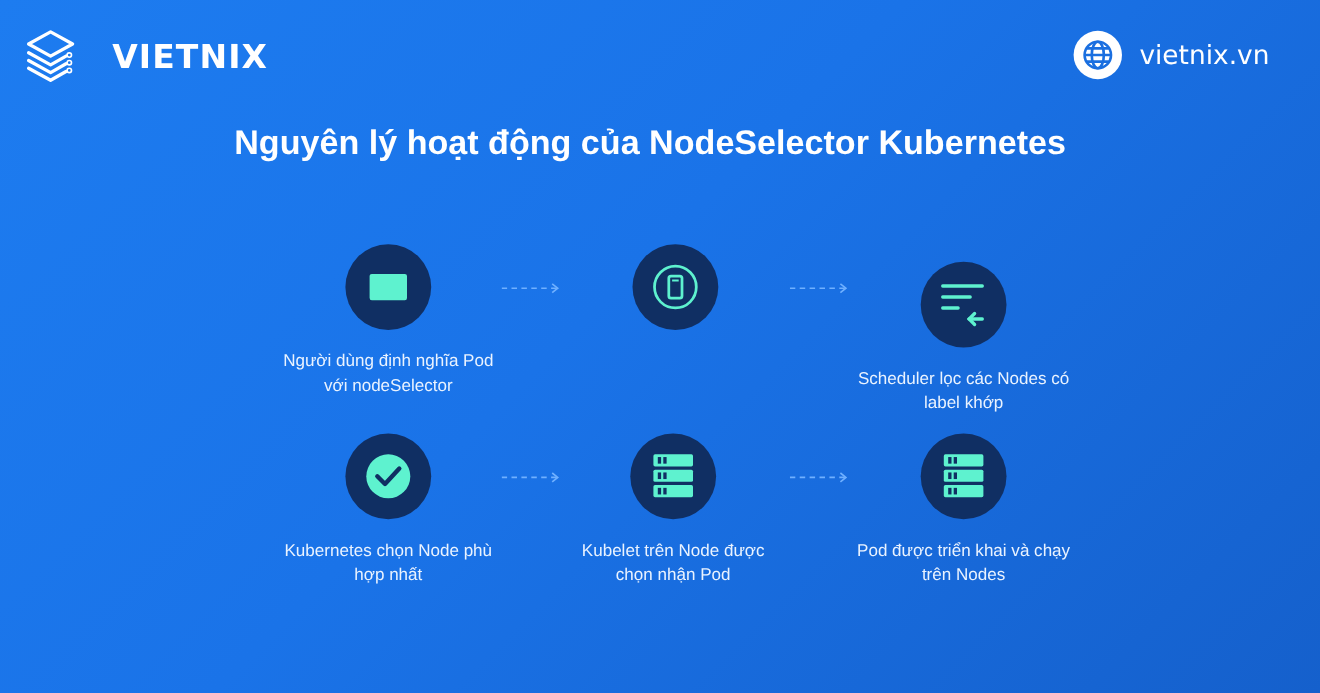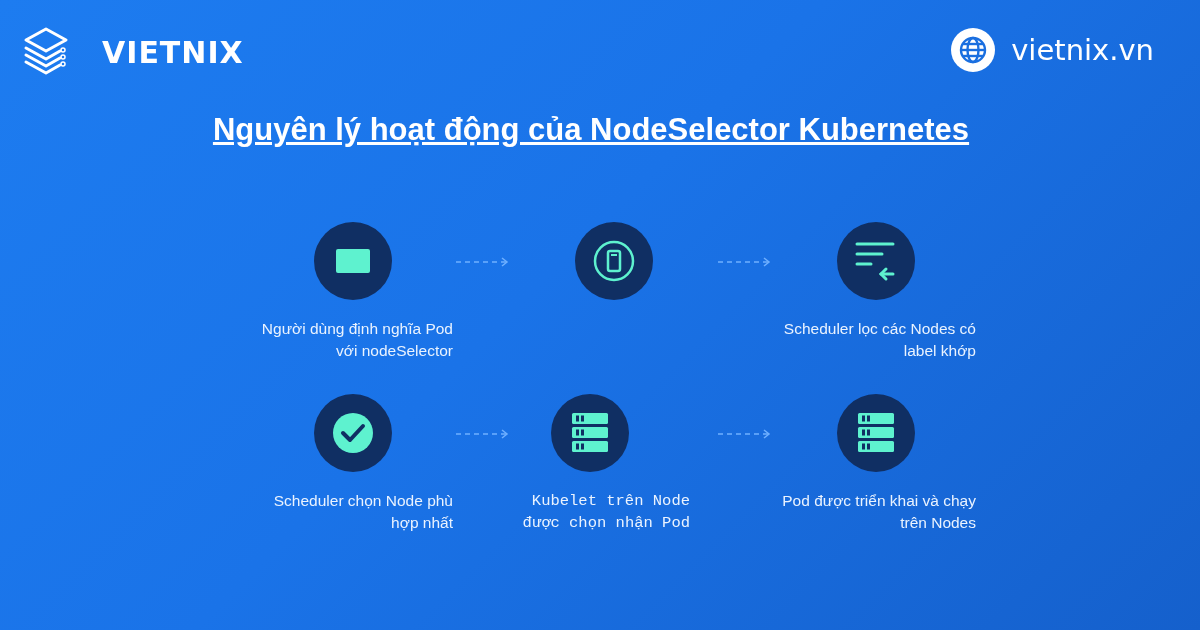--- a/index.html
+++ b/index.html
@@ -24,30 +24,29 @@
     .site {
       position: absolute; right: 46px; top: 28px;
       display: flex; align-items: center; gap: 16px;
     }
     .globe {
       width: 44px; height: 44px; border-radius: 50%;
       background: #ffffff; display: flex; align-items: center; justify-content: center;
     }
     .site-text {
       font-family: "DejaVu Sans", sans-serif;
-      font-size: 29px; font-weight: normal; color: #ffffff;
+      font-size: 24px; font-weight: normal; color: #ffffff;
     }
     .title {
       position: absolute; left: 0; right: 0; top: 112px;
       text-align: center; font-size: 31px; font-weight: bold;
       padding-right: 18px;
-      text-decoration: underline;
     }
     .step {
-      position: absolute; width: 200px; text-align: right;
+      position: absolute; width: 200px; text-align: center;
     }
     .circle {
       width: 78px; height: 78px; border-radius: 50%;
       background: #102f63; margin: 0 auto;
       display: flex; align-items: center; justify-content: center;
     }
     .label {
       margin-top: 18px; font-size: 15.5px; line-height: 22px; color: #eaf3ff;
     }
     .arrow {
@@ -111,21 +110,21 @@
       <line x1="19" y1="16" x2="25" y2="16" stroke="#5ef2cf" stroke-width="2"></line>
     </svg>
   </div>
 </div>
 
 <svg class="arrow" style="left:718px; top:256px;" viewBox="0 0 56 12">
   <line x1="0" y1="6" x2="50" y2="6" stroke="#6fb0ff" stroke-width="1.5" stroke-dasharray="5 4"></line>
   <polyline points="46,2 51,6 46,10" fill="none" stroke="#6fb0ff" stroke-width="1.5"></polyline>
 </svg>
 
-<div class="step" style="left:776px; top:222px;">
+<div class="step" style="left:776px; top:238px;">
   <div class="circle">
     <svg width="46" height="46" viewBox="0 0 46 46">
       <g stroke="#5ef2cf" stroke-width="3" stroke-linecap="round" fill="none">
         <line x1="4" y1="6" x2="40" y2="6"></line>
         <line x1="4" y1="16" x2="29" y2="16"></line>
         <line x1="4" y1="26" x2="18" y2="26"></line>
         <line x1="28" y1="36" x2="40" y2="36"></line>
         <polyline points="33,31 28,36 33,41"></polyline>
       </g>
     </svg>
@@ -133,29 +132,29 @@
   <div class="label">Scheduler lọc các Nodes có label khớp</div>
 </div>
 
 <div class="step" style="left:253px; top:394px;">
   <div class="circle">
     <svg width="42" height="42" viewBox="0 0 42 42">
       <circle cx="21" cy="21" r="20" fill="#5ef2cf"></circle>
       <polyline points="11,21 18,28 31,14" fill="none" stroke="#102f63" stroke-width="4" stroke-linecap="round" stroke-linejoin="round"></polyline>
     </svg>
   </div>
-  <div class="label">Scheduler chọn Node phù hợp nhất</div>
+  <div class="label">Kubernetes chọn Node phù hợp nhất</div>
 </div>
 
 <svg class="arrow" style="left:456px; top:428px;" viewBox="0 0 56 12">
   <line x1="0" y1="6" x2="50" y2="6" stroke="#6fb0ff" stroke-width="1.5" stroke-dasharray="5 4"></line>
   <polyline points="46,2 51,6 46,10" fill="none" stroke="#6fb0ff" stroke-width="1.5"></polyline>
 </svg>
 
-<div class="step" style="left:490px; top:394px;font-family:Liberation Mono, monospace;">
+<div class="step" style="left:512px; top:394px;">
   <div class="circle">
     <svg width="40" height="44" viewBox="0 0 40 44">
       <g fill="#5ef2cf">
         <rect x="2" y="2" width="36" height="11" rx="1.5"></rect>
         <rect x="2" y="16" width="36" height="11" rx="1.5"></rect>
         <rect x="2" y="30" width="36" height="11" rx="1.5"></rect>
       </g>
       <g fill="#102f63">
         <rect x="6" y="4.5" width="3" height="6"></rect>
           <rect x="11" y="4.5" width="3" height="6"></rect>

